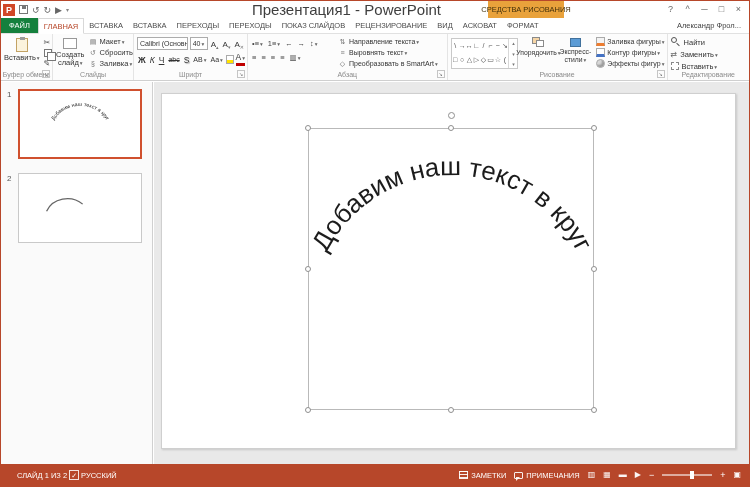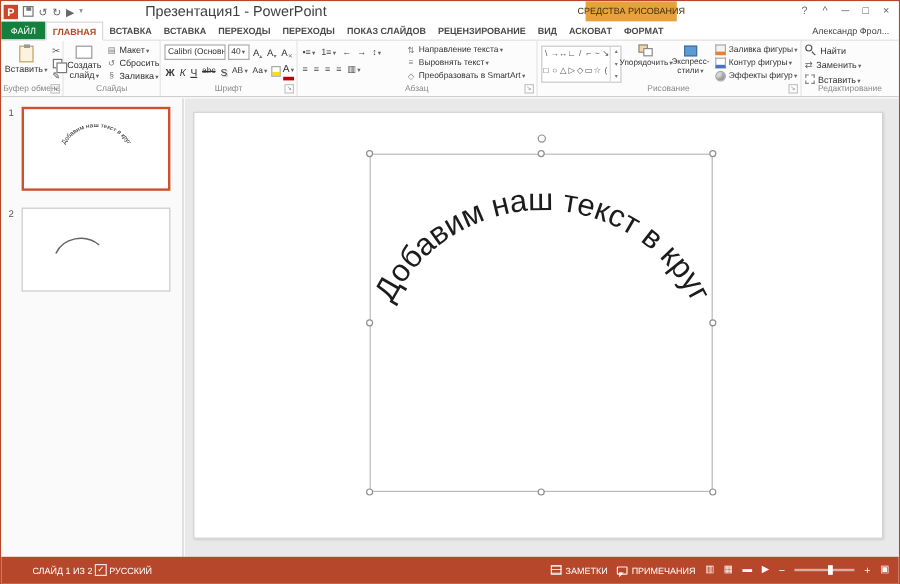--- a/index.html
+++ b/index.html
@@ -12,32 +12,32 @@
 
   
   .titlebar { position:absolute; top:0; left:0; right:0; height:17px; background:#fff; }
   .qat { position:absolute; left:2px; top:2px; display:flex; gap:4px; align-items:center; height:13px; }
   .app-icon { width:12px; height:12px; background:#D04727; color:#fff; font-size:9px; font-weight:bold;
               display:flex; align-items:center; justify-content:center; }
   .icon-save { width:9px; height:9px; border:1px solid #777; position:relative; background:#fff; }
   .icon-save::before { content:""; position:absolute; top:0; left:2px; width:4px; height:3px; background:#777; }
   .qat-glyph { font-size:9px; color:#666; line-height:12px; }
   .qat-dd { font-size:6px; color:#888; }
-  .tb-title { position:absolute; left:120px; width:320px; top:0; height:17px; text-align:left;
-              font-size:12px; color:#3F3F3F; line-height:17px; white-space:nowrap; }
+  .tb-title { position:absolute; left:120px; width:320px; top:0; height:17px; text-align:right;
+              font-size:15px; color:#3F3F3F; line-height:17px; white-space:nowrap; }
   .contextual { position:absolute; left:487px; top:0; width:76px; height:17px; background:#E9A23B;
                 color:#42300A; font-size:7.5px; display:flex; align-items:center; justify-content:center;
                 white-space:nowrap; }
   .winbtns { position:absolute; right:2px; top:0; height:17px; display:flex; }
   .winbtn { width:17px; text-align:center; line-height:17px; font-size:9px; color:#666; }
 
   
   .tabrow { position:absolute; top:17px; left:0; right:0; height:15px; background:#fff; display:flex; align-items:stretch; }
   .filetab { background:#15803d; color:#fff; font-size:7.5px; padding:0 8px; display:flex; align-items:center; }
-  .tab { font-size:7.5px; color:#4A4A4A; padding:0 5px; display:flex; align-items:center; white-space:nowrap;font-weight:bold; }
+  .tab { font-size:7.5px; color:#4A4A4A; padding:0 5px; display:flex; align-items:center; white-space:nowrap; }
   .tab.active { color:#B7472A; background:#fff; border:1px solid #D8D8D8; border-bottom:1px solid #fff;
                 margin-bottom:-1px; z-index:3; }
   .username { margin-left:auto; font-size:7.5px; color:#444; padding-right:8px; display:flex; align-items:center; white-space:nowrap; }
 
   
   .ribbon { position:absolute; top:32px; left:0; right:0; height:48px; background:#FCFCFC;
             border-top:1px solid #E1E1E1; border-bottom:1px solid #CFCFCF; display:flex; }
   .rgroup { position:relative; height:100%; border-right:1px solid #E4E4E4; padding:2px 2px 12px 3px; }
   .glabel { position:absolute; bottom:0; left:0; right:0; height:11px; text-align:center;
             font-size:7px; color:#8A8A8A; line-height:11px; white-space:nowrap; overflow:hidden; }
@@ -134,21 +134,21 @@
   .textbox { position:absolute; left:146px; top:34px; width:286px; height:282px; border:1px solid #B9B9B9; }
   .handle { position:absolute; width:6px; height:6px; background:#fff; border:1px solid #8F8F8F; border-radius:50%; z-index:5; }
   .h-tl { left:-4px; top:-4px; }   .h-tm { left:50%; margin-left:-3px; top:-4px; }   .h-tr { right:-4px; top:-4px; }
   .h-ml { left:-4px; top:50%; margin-top:-3px; } .h-mr { right:-4px; top:50%; margin-top:-3px; }
   .h-bl { left:-4px; bottom:-4px; } .h-bm { left:50%; margin-left:-3px; bottom:-4px; } .h-br { right:-4px; bottom:-4px; }
   .h-rot { left:50%; margin-left:-3px; top:-17px; width:7px; height:7px; }
 
   
   .statusbar { position:absolute; left:0; right:0; bottom:0; height:22px; background:#B7472A; color:#fff;
                display:flex; align-items:center; font-size:7.5px; }
-  .sb-left { display:flex; align-items:center; gap:2px; padding-left:26px; }
+  .sb-left { display:flex; align-items:center; gap:2px; padding-left:16px; }
   .sb-right { margin-left:auto; display:flex; align-items:center; gap:8px; padding-right:8px; }
   .sb-item { display:flex; align-items:center; gap:3px; white-space:nowrap; }
   .spell { width:10px; height:10px; border:1px solid rgba(255,255,255,0.85); font-size:7px; line-height:9px; text-align:center; }
   .icon-notes { width:9px; height:8px; border:1px solid rgba(255,255,255,0.9);
                 background:repeating-linear-gradient(to bottom, transparent 0 2px, rgba(255,255,255,0.9) 2px 3px); }
   .icon-comment { width:9px; height:7px; border:1px solid rgba(255,255,255,0.9); border-radius:1px; position:relative; }
   .icon-comment::after { content:""; position:absolute; left:1px; bottom:-3px; border:2px solid transparent; border-top-color:rgba(255,255,255,0.9); border-left-color:rgba(255,255,255,0.9); width:0; height:0; }
   .viewbtn { font-size:8px; line-height:10px; color:#fff; opacity:0.95; }
   .zoomtrack { width:50px; height:2px; background:rgba(255,255,255,0.55); position:relative; }
   .zoomthumb { position:absolute; left:55%; top:-3px; width:4px; height:8px; background:#fff; }

